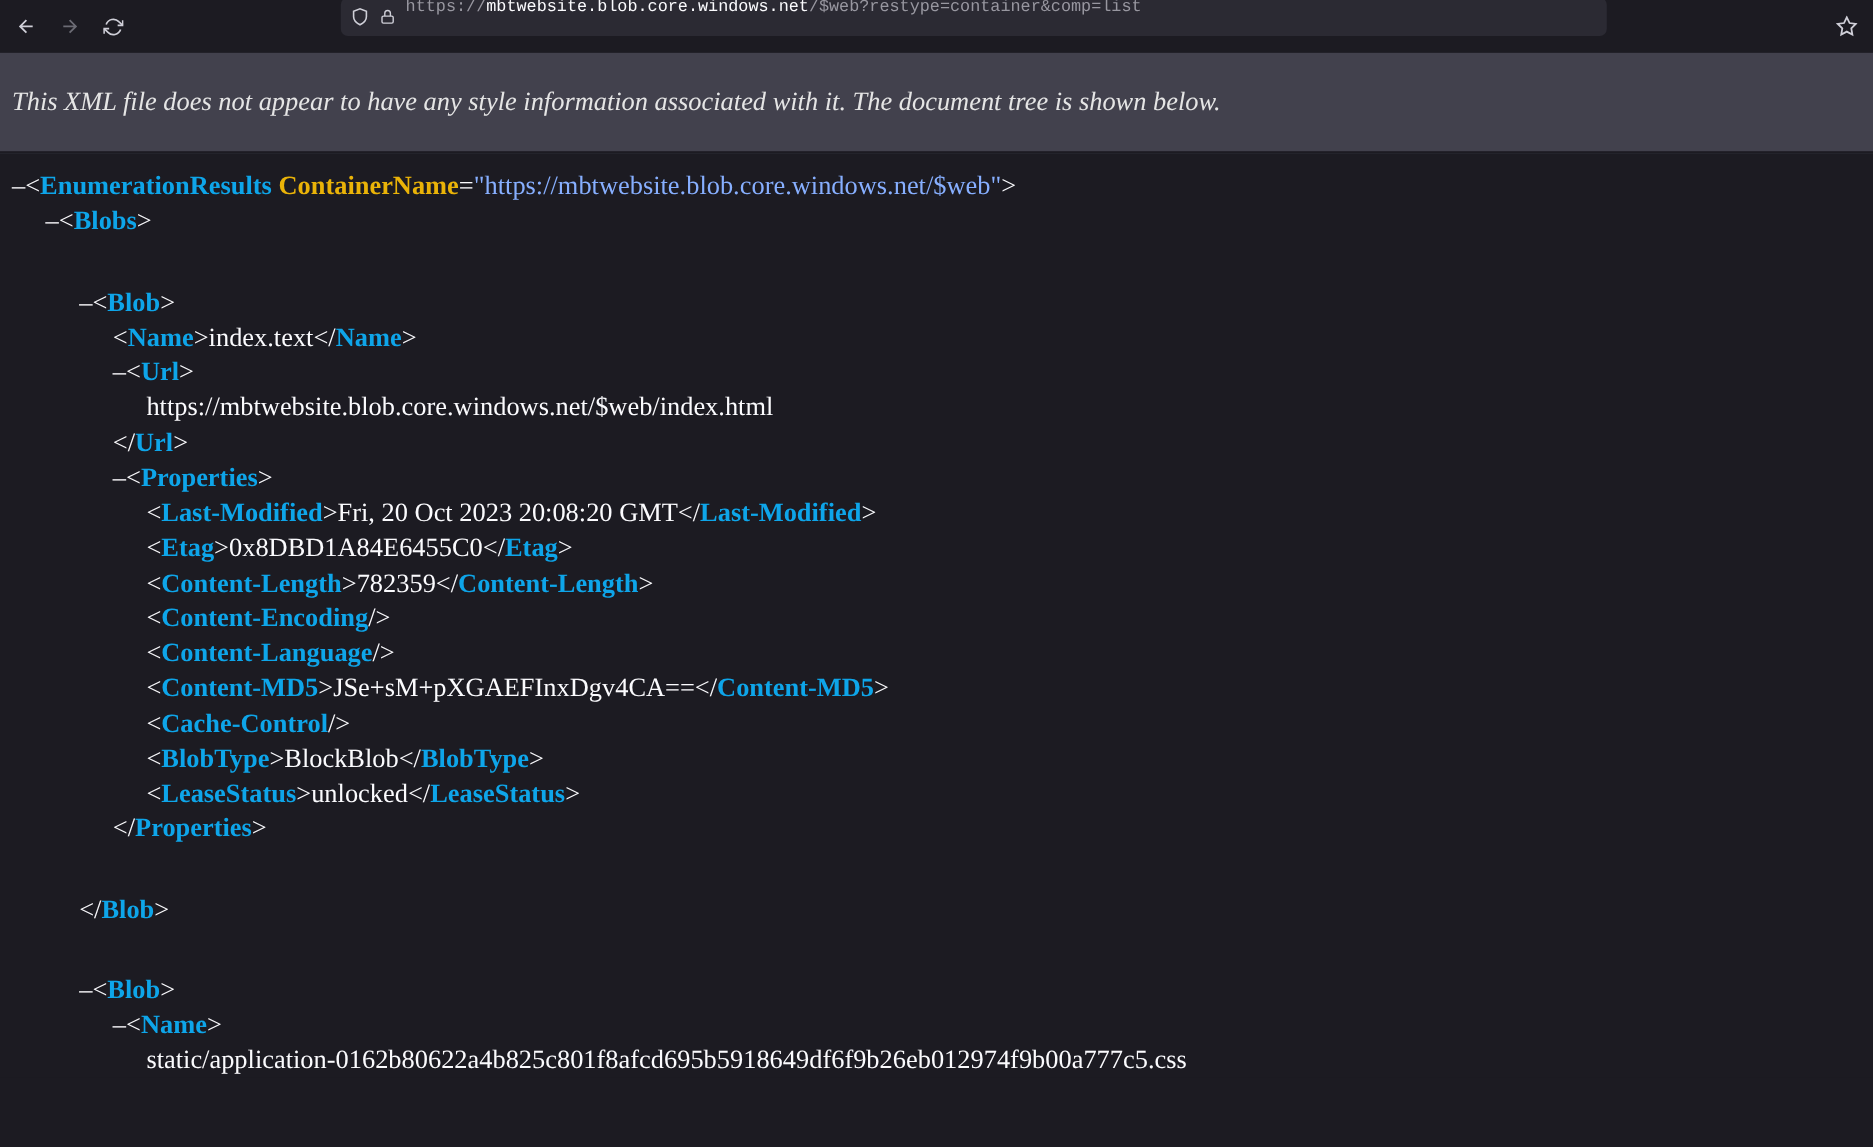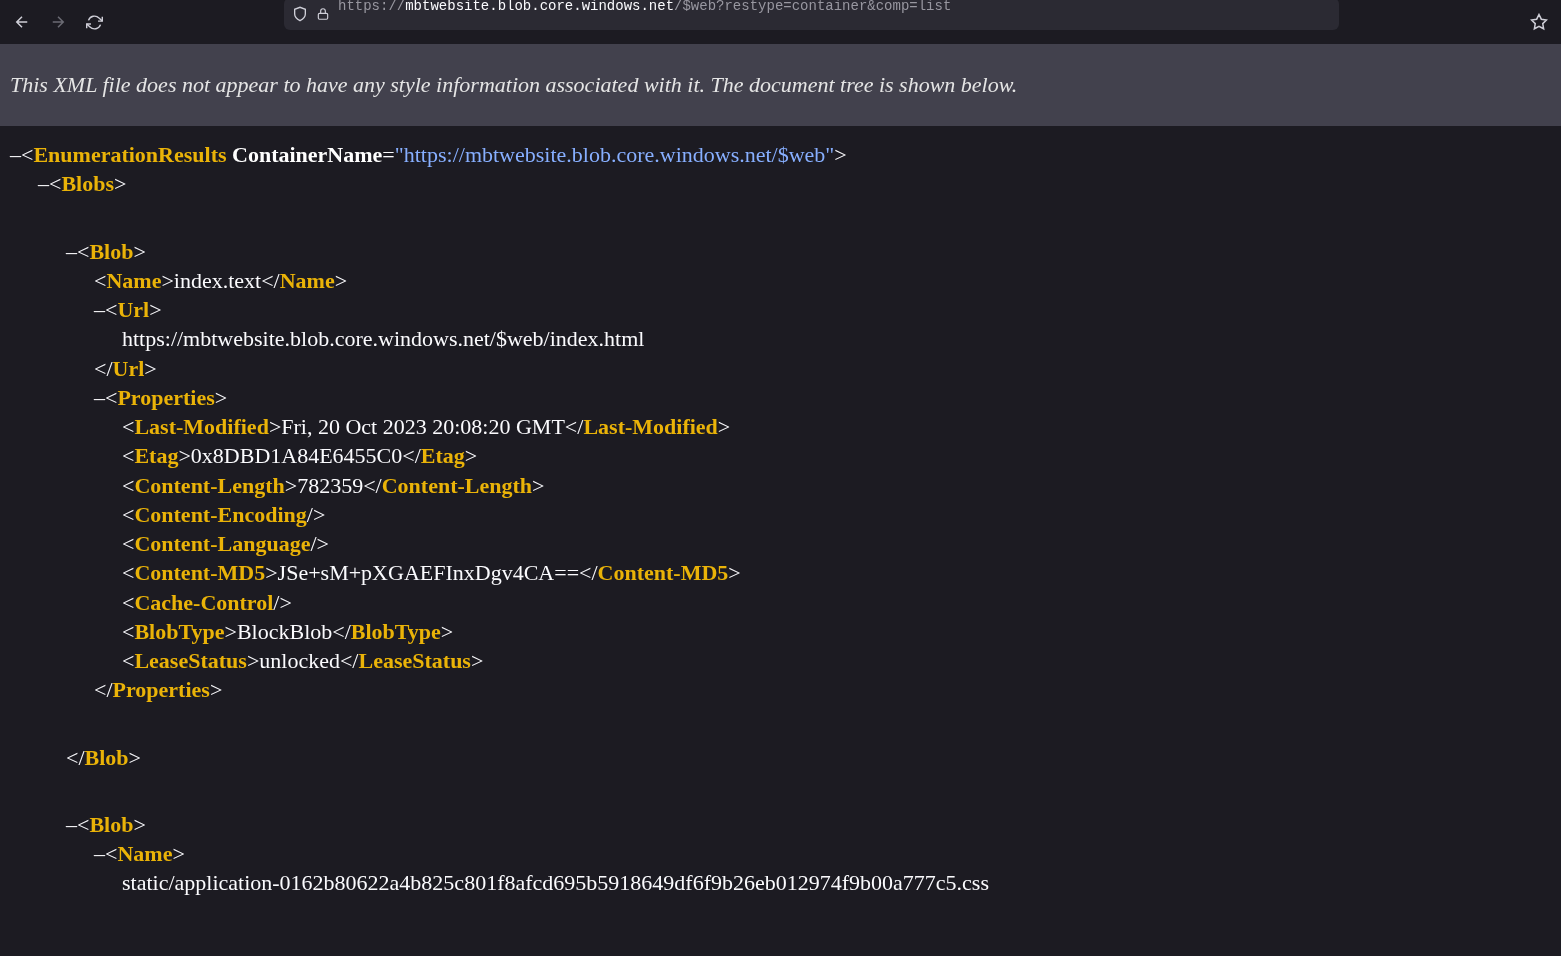--- a/index.html
+++ b/index.html
@@ -59,22 +59,22 @@
   }
   .content {
     background: #1c1b22;
     padding: 10px 10px 0 10px;
     font-size: 22px;
     line-height: 1.33;
   }
   .line { white-space: pre; }
   .dash { color: #fbfbfe; }
   .punct { color: #fbfbfe; }
-  .tag { color: #eab308; font-weight: bold; }
-  .attr { color: #ffffff; font-weight: bold; }
+  .tag { color: #0ea5e9; font-weight: bold; }
+  .attr { color: #eab308; font-weight: bold; }
   .val { color: #87afff; }
   .txt { color: #fbfbfe; }
   .ind1 { padding-left: 28px; }
   .ind2 { padding-left: 56px; margin-top: 38px; }
   .ind3 { padding-left: 84px; }
   .ind4 { padding-left: 112px; }
   svg { display:block; }
 </style>
 </head>
 <body>

